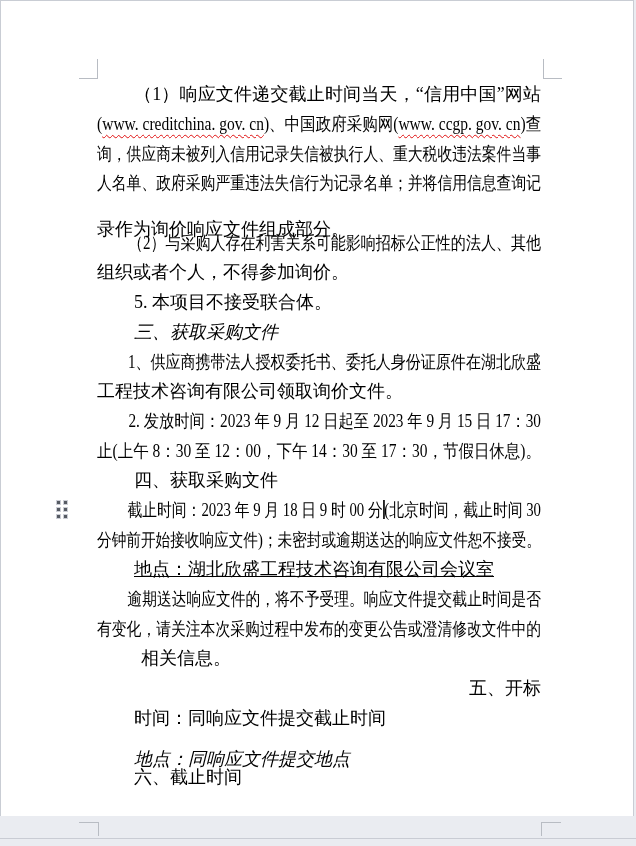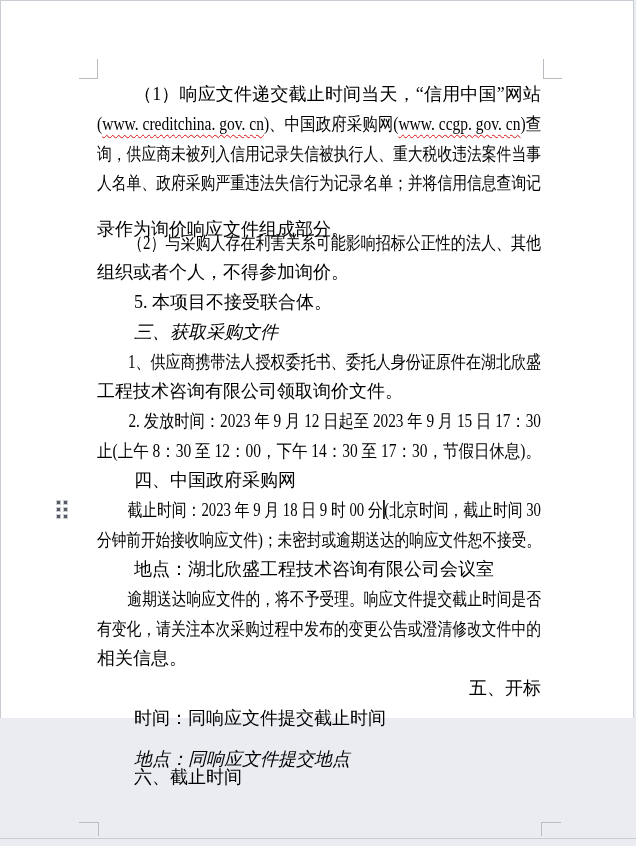--- a/index.html
+++ b/index.html
@@ -2,21 +2,21 @@
 <html><head>
 <meta charset="utf-8">
 <style>
   html,body{margin:0;padding:0;}
   body{
     width:636px;height:846px;position:relative;overflow:hidden;
     background:#eaecf1;
     font-family:"Liberation Serif",serif;
   }
   .page{
-    position:absolute;left:0;top:0;width:634px;height:718px;
+    position:absolute;left:0;top:0;width:634px;height:816px;
     background:#ffffff;
     border-top:1px solid #c9cdd4;border-left:1px solid #c9cdd4;border-right:1px solid #c9cdd4;
     box-sizing:border-box;
   }
   .workspace{
     position:absolute;left:0;bottom:0;width:636px;height:8px;
     background:#eaecf1;border-top:1px solid #c9ccd4;box-sizing:border-box;
   }
   .crop{position:absolute;}
   .crop div{position:absolute;background:#b8bcc3;}
@@ -84,29 +84,29 @@
   <div class="line indent j" style="top: 228px; transform-origin: 0px 50%; transform: scaleX(0.834586);">（2）与采购人存在利害关系可能影响招标公正性的法人、其他</div>
   <div class="line" style="top: 257px; white-space: normal;">组织或者个人，不得参加询价。</div>
   <div class="line indent" style="top: 287px; white-space: normal;">5. 本项目不接受联合体。</div>
 
   <div class="line indent" style="top: 317px; white-space: normal; font-style: italic;">三、获取采购文件</div>
   <div class="line indent j" style="top: 347px; transform-origin: 0px 50%; transform: scaleX(0.834586);">1、供应商携带法人授权委托书、委托人身份证原件在湖北欣盛</div>
   <div class="line" style="top: 376px; white-space: normal;">工程技术咨询有限公司领取询价文件。</div>
   <div class="line indent j" style="top: 406px; transform-origin: 0px 50%; transform: scaleX(0.848948);">2. 发放时间：2023 年 9 月 12 日起至 2023 年 9 月 15 日 17：30</div>
   <div class="line j" style="top: 436px; transform-origin: 0px 50%; transform: scaleX(0.860465);">止(上午 8：30 至 12：00，下午 14：30 至 17：30，节假日休息)。</div>
 
-  <div class="line indent" style="top: 465px; white-space: normal;">四、中国政府采购网</div>
+  <div class="line indent" style="top: 465px; white-space: normal;">四、获取采购文件</div>
 
   <div class="line indent j" style="top: 495px; transform-origin: 0px 50%; transform: scaleX(0.822222);"><span>截止时间：2023 年 9 月 18 日 9 时 00 分</span><span class="caret"></span><span>(北京时间，截止时间 30</span></div>
 
   <div class="line j" style="top: 525px; transform-origin: 0px 50%; transform: scaleX(0.813187);">分钟前开始接收响应文件)；未密封或逾期送达的响应文件恕不接受。</div>
-  <div class="line indent" style="top: 554px; white-space: normal;">地点：湖北欣盛工程技术咨询有限公司会议室</div>
+  <div class="line indent" style="top: 554px; white-space: normal; text-decoration: underline;">地点：湖北欣盛工程技术咨询有限公司会议室</div>
   <div class="line indent j" style="top: 584px; transform-origin: 0px 50%; transform: scaleX(0.820702);">逾期送达响应文件的，将不予受理。响应文件提交截止时间是否</div>
   <div class="line j" style="top: 614px; transform-origin: 0px 50%; transform: scaleX(0.822222);">有变化，请关注本次采购过程中发布的变更公告或澄清修改文件中的</div>
-  <div class="line" style="top: 643px; white-space: normal;">相关信息。</div>
+  <div class="line" style="top: 643px; white-space: normal; margin-left: 44px;">相关信息。</div>
 
   <div class="line indent" style="top: 673px; white-space: normal; text-align: right;">五、开标</div>
   <div class="line indent" style="top: 703px; white-space: normal;">时间：同响应文件提交截止时间</div>
   <div class="line indent" style="top: 744px; white-space: normal; font-style: italic;">地点：同响应文件提交地点</div>
   <div class="line indent" style="top: 762px; white-space: normal;">六、截止时间</div>
 
 </div>
 
 <div class="workspace"></div>
 

